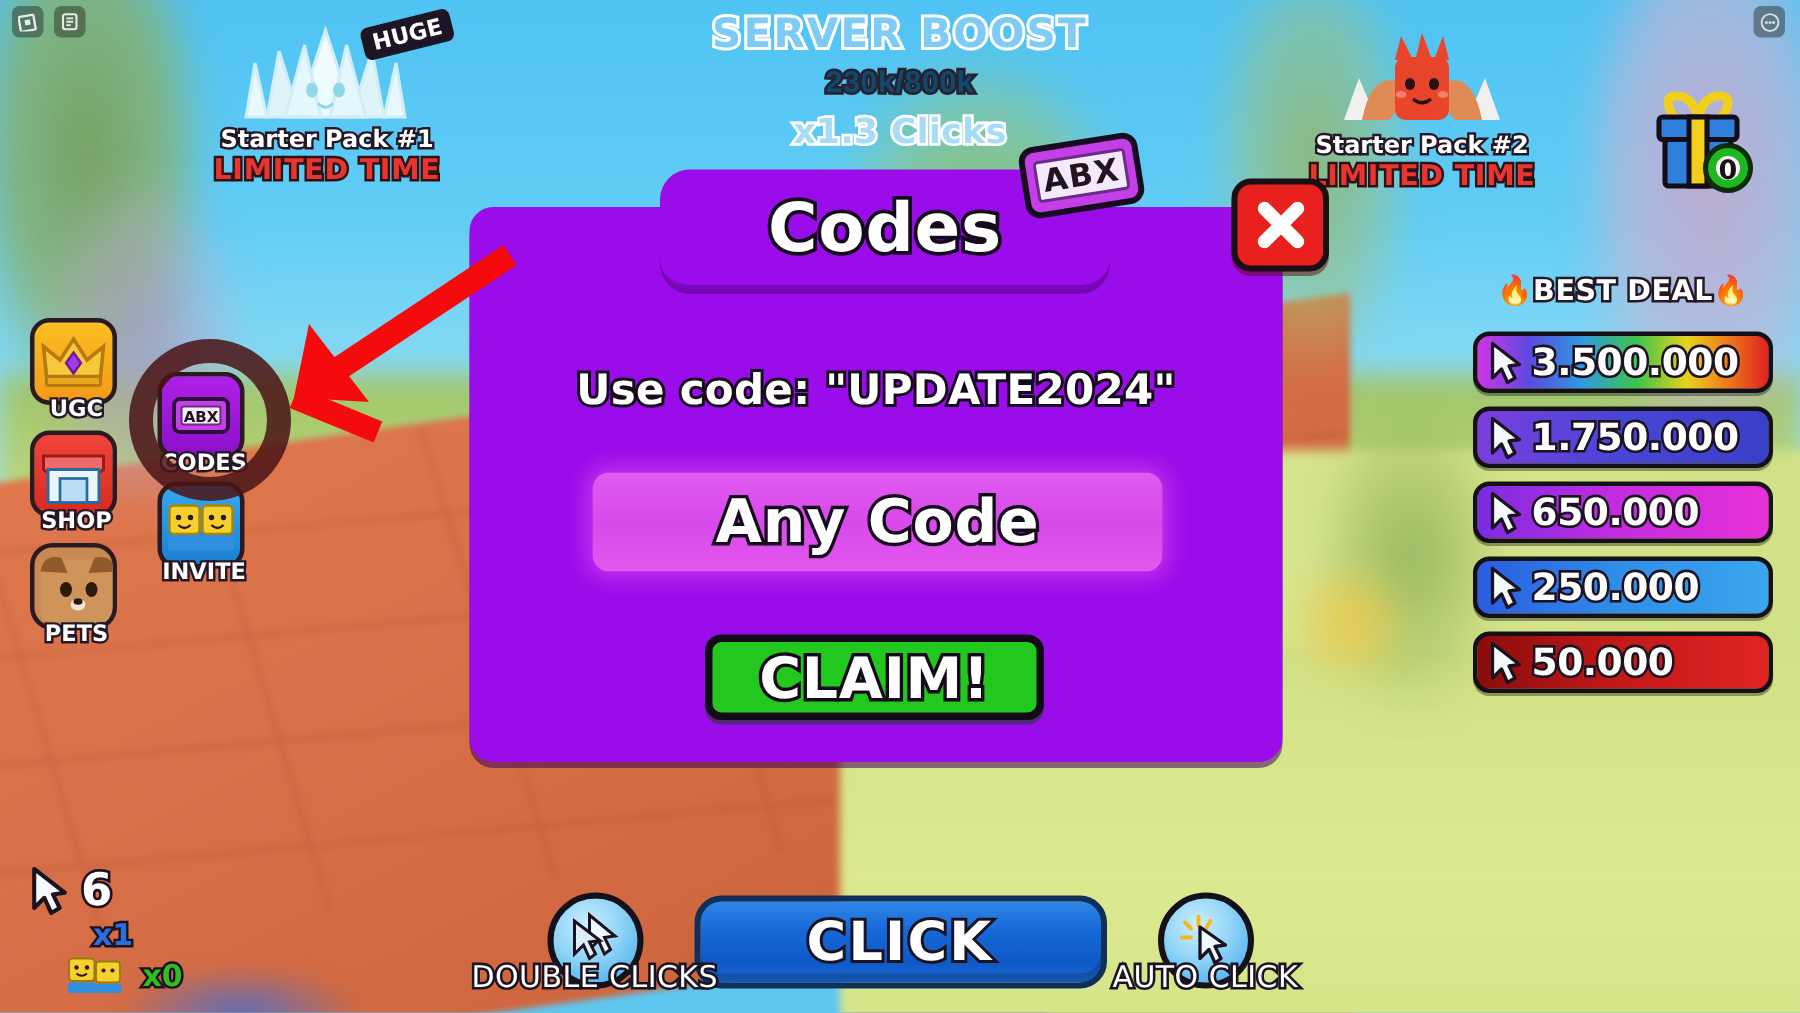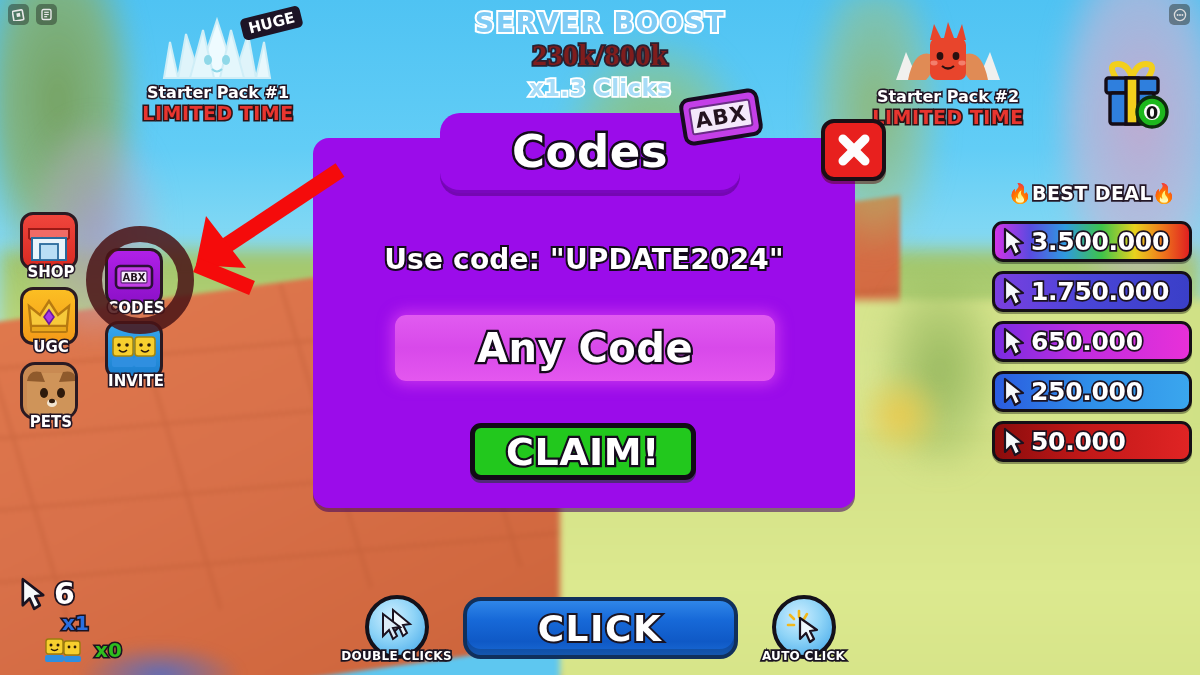--- a/index.html
+++ b/index.html
@@ -101,24 +101,24 @@
   .serverboost {
     position:absolute; left:430px; top:8px; width:340px; text-align:center; z-index:20;
   }
   .sb-title {
     font-size:27px; font-weight:bold; color:#7ecbf5;
     -webkit-text-stroke:4px #ffffff; paint-order:stroke fill;
     letter-spacing:1.5px; line-height:30px;
     font-family:"DejaVu Sans", sans-serif;
   }
   .sb-sub {
-    font-size:30px; font-weight:bold; color:#7f1d1d;
+    font-size:20px; font-weight:bold; color:#0c4a6e;
     -webkit-text-stroke:3.5px #2a2030; paint-order:stroke fill;
     line-height:34px; letter-spacing:.5px;
-    font-family:Liberation Serif, serif;
+    font-family:Liberation Sans, sans-serif;
   }
   .sb-sub2 {
     font-size:23px; font-weight:bold; color:#a7dcf7;
     -webkit-text-stroke:3.5px #ffffff; paint-order:stroke fill;
     line-height:32px; letter-spacing:.3px;
     font-family:"DejaVu Sans", sans-serif;
   }
 
   
   .pack { position:absolute; z-index:20; text-align:center; width:180px; }
@@ -164,21 +164,21 @@
   .highlight-ring {
     position:absolute; left:86px; top:226px; width:108px; height:108px;
     border-radius:50%; border:16px solid rgba(74,20,22,.86); z-index:26;
     pointer-events:none;
   }
 
   
   .annot-arrow { position:absolute; left:0; top:0; width:1200px; height:675px; z-index:60; pointer-events:none; }
 
   
-  .deals { position:absolute; right:8px; top:182px; width:200px; z-index:24; }
+  .deals { position:absolute; right:18px; top:182px; width:200px; z-index:24; }
   .deals-title {
     text-align:center; font-size:19px; font-weight:bold; color:#fff;
     -webkit-text-stroke:3.4px #241726; paint-order:stroke fill;
     font-family:"DejaVu Sans", sans-serif; letter-spacing:.4px;
     margin-bottom:5px; position:relative; white-space:nowrap;
   }
   .deal {
     height:41px; margin-bottom:9px; border-radius:11px; border:3px solid #150f16;
     display:flex; align-items:center; padding-left:6px; position:relative;
     box-shadow:0 2px 0 rgba(0,0,0,.35);
@@ -210,21 +210,21 @@
     display:flex; align-items:flex-end; justify-content:center; gap:34px; }
   .circbtn { width:64px; height:64px; position:relative; text-align:center; }
   .circ {
     width:64px; height:64px; border-radius:50%;
     border:4px solid #14111a;
     background:radial-gradient(circle at 40% 32%, #cfeeff 0%, #8fd4f7 45%, #3ba3e8 100%);
     display:flex; align-items:center; justify-content:center;
   }
   .circ-lbl {
     position:absolute; left:50%; transform:translateX(-50%); bottom:-4px;
-    font-size:12px; font-weight:bold; color:#fff; white-space:nowrap;
+    font-size:20px; font-weight:normal; color:#fff; white-space:nowrap;
     -webkit-text-stroke:3.4px #1a1422; paint-order:stroke fill;
     font-family:"DejaVu Sans", sans-serif; letter-spacing:.3px;
   }
   .clickbtn {
     width:275px; height:62px; border-radius:18px;
     background:linear-gradient(180deg,#2f86e8 0%,#1769d8 35%,#0f59c6 75%,#1a6ad4 100%);
     border:4px solid #10305c;
     display:flex; align-items:center; justify-content:center;
     box-shadow:inset 0 -6px 0 rgba(0,0,0,.18);
   }
@@ -423,39 +423,39 @@
     </g>
     <circle cx="58" cy="54" r="15" fill="#1db81d" stroke="#0d2d0d" stroke-width="3.4"></circle>
     <circle cx="58" cy="54" r="8" fill="#fdfdfd"></circle>
     <text x="58" y="61" font-size="18" font-weight="bold" fill="#141414" text-anchor="middle" font-family="DejaVu Sans, sans-serif">0</text>
   </svg>
 </div>
 
 <div class="leftbar">
 
   <div class="lb-item">
+    <div class="lb-icon" style="background:linear-gradient(180deg,#fbbe23 0%,#f49a18 100%);">
+      <svg width="52" height="52" viewBox="0 0 52 52">
+        <path d="M8 36 L6 16 L17 25 L26 11 L35 25 L46 16 L44 36 Z" fill="#f7c93a" stroke="#b77a10" stroke-width="2.4"></path>
+        <rect x="8" y="36" width="36" height="6" rx="1.5" fill="#e8a81c" stroke="#b77a10" stroke-width="2"></rect>
+        <polygon points="26,20 31,27 26,34 21,27" fill="#a738e8" stroke="#6d1a9c" stroke-width="1.6"></polygon>
+      </svg>
+    </div>
+    <div class="lb-label">UGC</div>
+  </div>
+
+  <div class="lb-item">
     <div class="lb-icon" style="background:linear-gradient(180deg,#f0453c 0%,#d92a22 100%);">
       <svg width="52" height="52" viewBox="0 0 52 52">
         <path d="M6 14 h40 v9 q-7 6 -13 0 q-7 6 -14 0 q-7 6 -13 0 z" fill="#f06b66" stroke="#9c1a16" stroke-width="2"></path>
         <rect x="9" y="23" width="34" height="22" fill="#e9f4fb" stroke="#2a6a9c" stroke-width="2"></rect>
         <rect x="17" y="29" width="18" height="16" fill="#b9def5" stroke="#2a6a9c" stroke-width="1.8"></rect>
       </svg>
     </div>
     <div class="lb-label">SHOP</div>
-  </div>
-
-  <div class="lb-item">
-    <div class="lb-icon" style="background:linear-gradient(180deg,#fbbe23 0%,#f49a18 100%);">
-      <svg width="52" height="52" viewBox="0 0 52 52">
-        <path d="M8 36 L6 16 L17 25 L26 11 L35 25 L46 16 L44 36 Z" fill="#f7c93a" stroke="#b77a10" stroke-width="2.4"></path>
-        <rect x="8" y="36" width="36" height="6" rx="1.5" fill="#e8a81c" stroke="#b77a10" stroke-width="2"></rect>
-        <polygon points="26,20 31,27 26,34 21,27" fill="#a738e8" stroke="#6d1a9c" stroke-width="1.6"></polygon>
-      </svg>
-    </div>
-    <div class="lb-label">UGC</div>
   </div>
 
   <div class="lb-item">
     <div class="lb-icon" style="background:#c98a52; border-radius:15px;">
       <svg width="58" height="58" viewBox="0 0 58 58">
         <rect x="4" y="8" width="50" height="44" rx="10" fill="#cf9459"></rect>
         <path d="M4 16 q2 -12 14 -9 l4 10 z" fill="#8f5a2c"></path>
         <path d="M54 16 q-2 -12 -14 -9 l-4 10 z" fill="#8f5a2c"></path>
         <ellipse cx="21" cy="28" rx="4" ry="5" fill="#2e1a0c"></ellipse>
         <ellipse cx="38" cy="28" rx="4" ry="5" fill="#2e1a0c"></ellipse>

